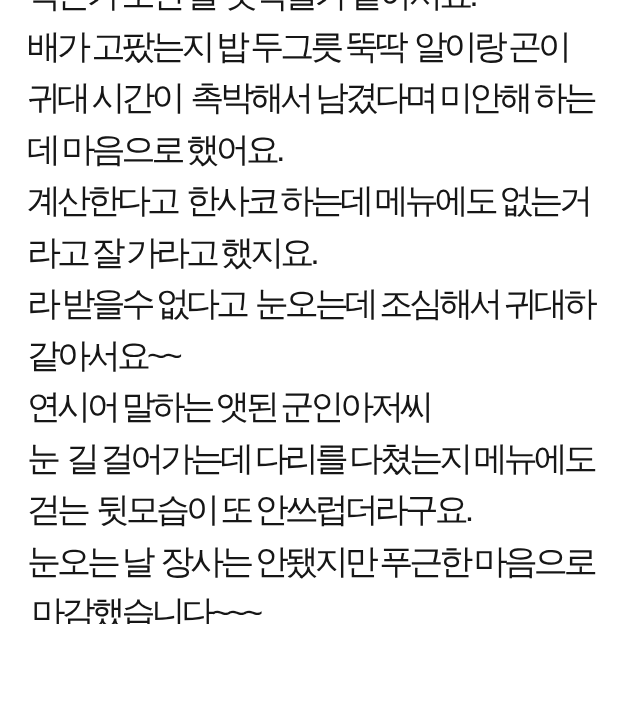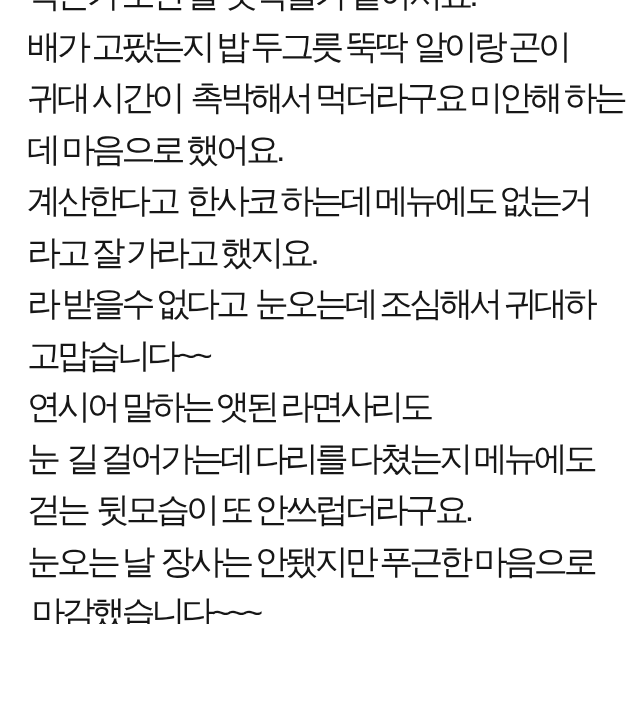--- a/index.html
+++ b/index.html
@@ -37,25 +37,25 @@
     font-weight: 400;
   }
 </style>
 </head>
 <body>
 
 <div class="page">
   <div class="textblock">
     <div class="text-line">먹은가 보던 잘  못먹을가 같아서요.</div>
     <div class="text-line">배가 고팠는지 밥 두그릇 뚝딱  알이랑 곤이</div>
-    <div class="text-line">귀대 시간이  촉박해서 먹더라구요 미안해 하는</div>
+    <div class="text-line">귀대 시간이  촉박해서 남겼다며 미안해 하는</div>
     <div class="text-line">데 마음으로 했어요.</div>
     <div class="text-line">계산한다고  한사코 하는데 메뉴에도 없는거</div>
     <div class="text-line">라고 잘 가라고 했지요.</div>
     <div class="text-line">라 받을수 없다고  눈오는데 조심해서 귀대하</div>
-    <div class="text-line">고맙습니다~~</div>
-    <div class="text-line">연시어 말하는 앳된 라면사리도</div>
+    <div class="text-line">같아서요~~</div>
+    <div class="text-line">연시어 말하는 앳된 군인아저씨</div>
     <div class="text-line">눈  길 걸어가는데 다리를 다쳤는지 메뉴에도</div>
     <div class="text-line">걷는  뒷모습이 또 안쓰럽더라구요.</div>
     <div class="text-line">눈오는 날  장사는 안됐지만 푸근한 마음으로</div>
     <div class="text-line"> 마감했습니다~~~</div>
   </div>
 </div>
 
 </body></html>

